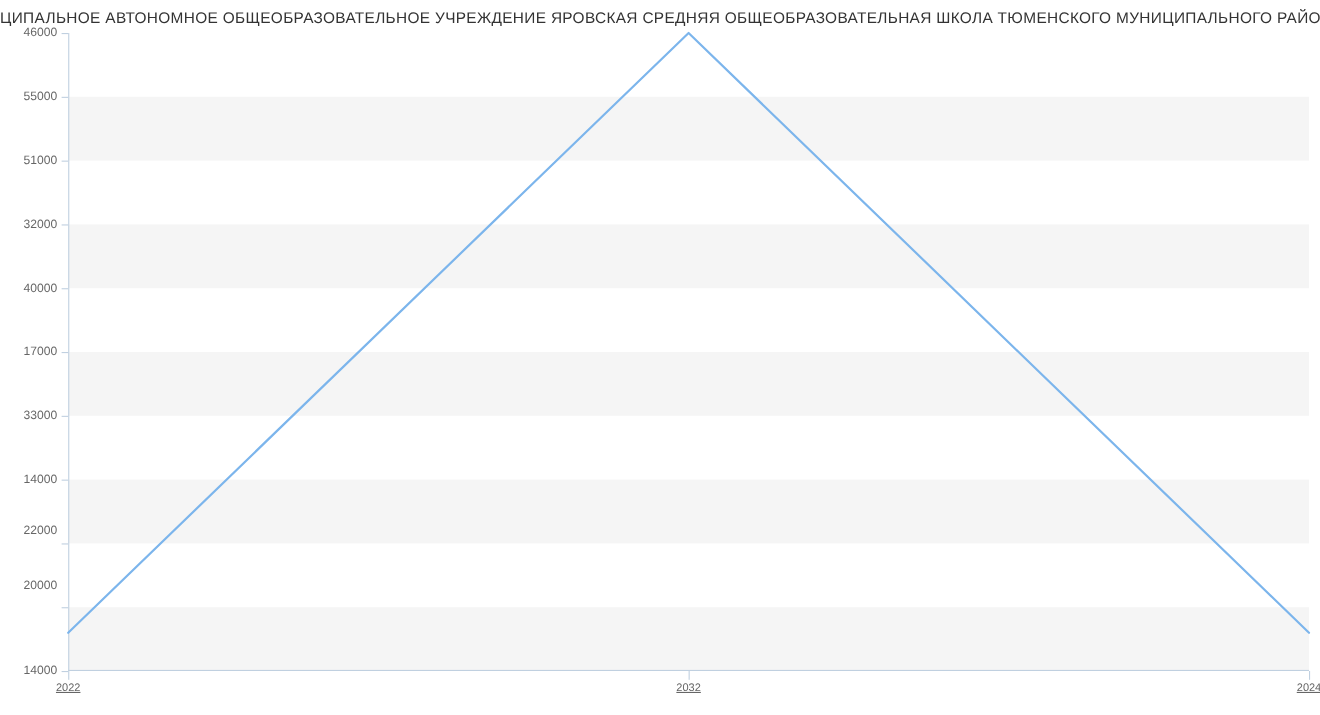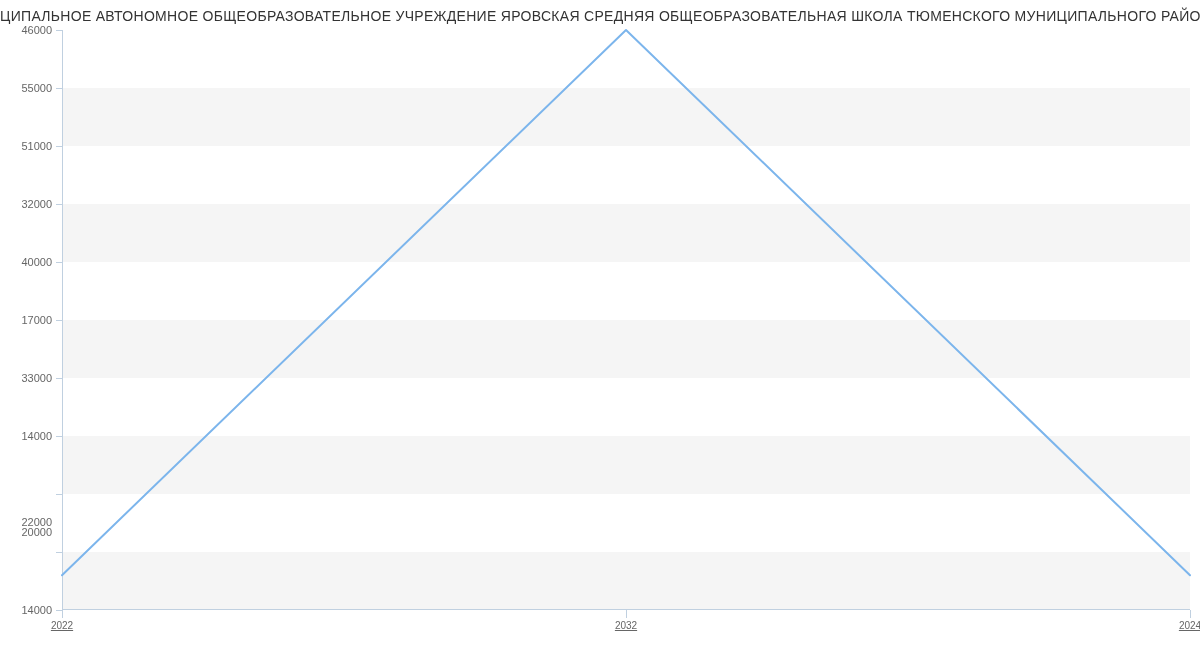--- a/index.html
+++ b/index.html
@@ -112,21 +112,21 @@
         <div class="grid-band" style="top: 58px; height: 58px;"></div>
       </div>
     <div class="y-axis-line"></div>
     <div class="x-axis-line"></div>
     <div id="y-ticks">
         <div class="tick y-tick" style="top: 580px;"></div>
         <div class="y-label" style="top: 580px;">14000</div>
         <div class="tick y-tick" style="top: 522px;"></div>
         <div class="y-label" style="top: 502px; margin-left: 27px;">20000</div>
         <div class="tick y-tick" style="top: 464px;"></div>
-        <div class="y-label" style="top: 492px; margin-left: 24px;">22000</div>
+        <div class="y-label" style="top: 452px; margin-left: 24px;">22000</div>
         <div class="tick y-tick" style="top: 406px;"></div>
         <div class="y-label" style="top: 406px;">14000</div>
         <div class="tick y-tick" style="top: 348px;"></div>
         <div class="y-label" style="top: 348px;">33000</div>
         <div class="tick y-tick" style="top: 290px;"></div>
         <div class="y-label" style="top: 290px;">17000</div>
         <div class="tick y-tick" style="top: 232px;"></div>
         <div class="y-label" style="top: 232px;">40000</div>
         <div class="tick y-tick" style="top: 174px;"></div>
         <div class="y-label" style="top: 174px;">32000</div>

